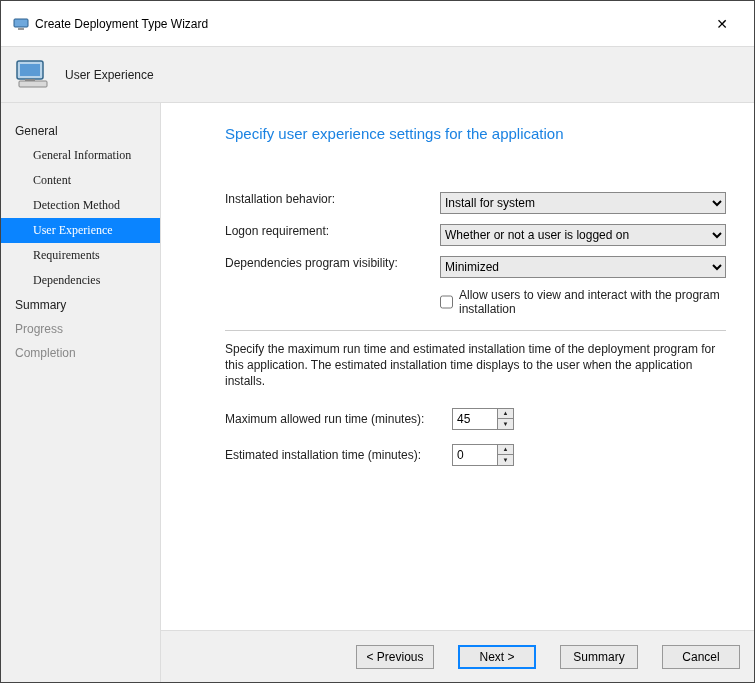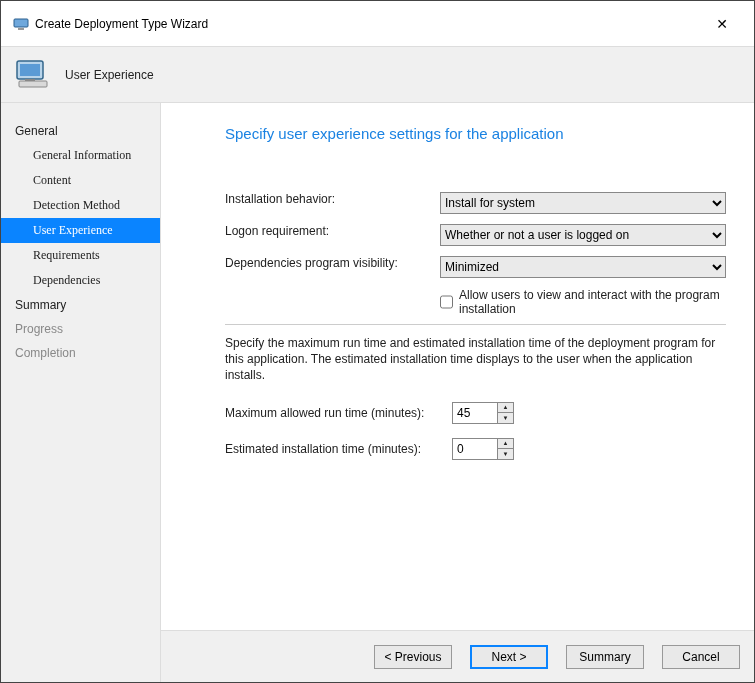--- a/index.html
+++ b/index.html
@@ -104,21 +104,21 @@
   }
   .form-row select {
     flex:1;
     height: 22px;
     font-size:12px;
     background:#eaeaea;
     border:1px solid #888;
   }
   .chk-row {
     display:flex; align-items:center;
-    margin: 6px 0 8px 215px;
+    margin: 6px 0 14px 215px;
     gap:6px;
     font-size:12px;
   }
   .chk-row input { width:14px; height:14px; margin:0; }
   .hr {
     border:none; border-top:1px solid #ccc;
     margin: 6px 0 10px 0;
   }
   .desc {
     font-size:12px;
@@ -150,21 +150,21 @@
     font-size:6px; line-height:1;
     background:#eaeaea;
     cursor:pointer;
   }
   .spin .btns div:first-child { border-bottom:1px solid #888; }
   .footer {
     height: 52px;
     border-top:1px solid #ddd;
     background:#f0f0f0;
     display:flex; align-items:center; justify-content:flex-end;
-    padding: 0 14px; gap:18px;
+    padding: 0 14px; gap:24px;
   }
   .footer button {
     min-width: 78px; height:24px;
     font-size:12px;
     background:#e9e9e9;
     border:1px solid #999;
     cursor:pointer;
   }
   .footer button.primary {
     border:2px solid #0a84ff;

